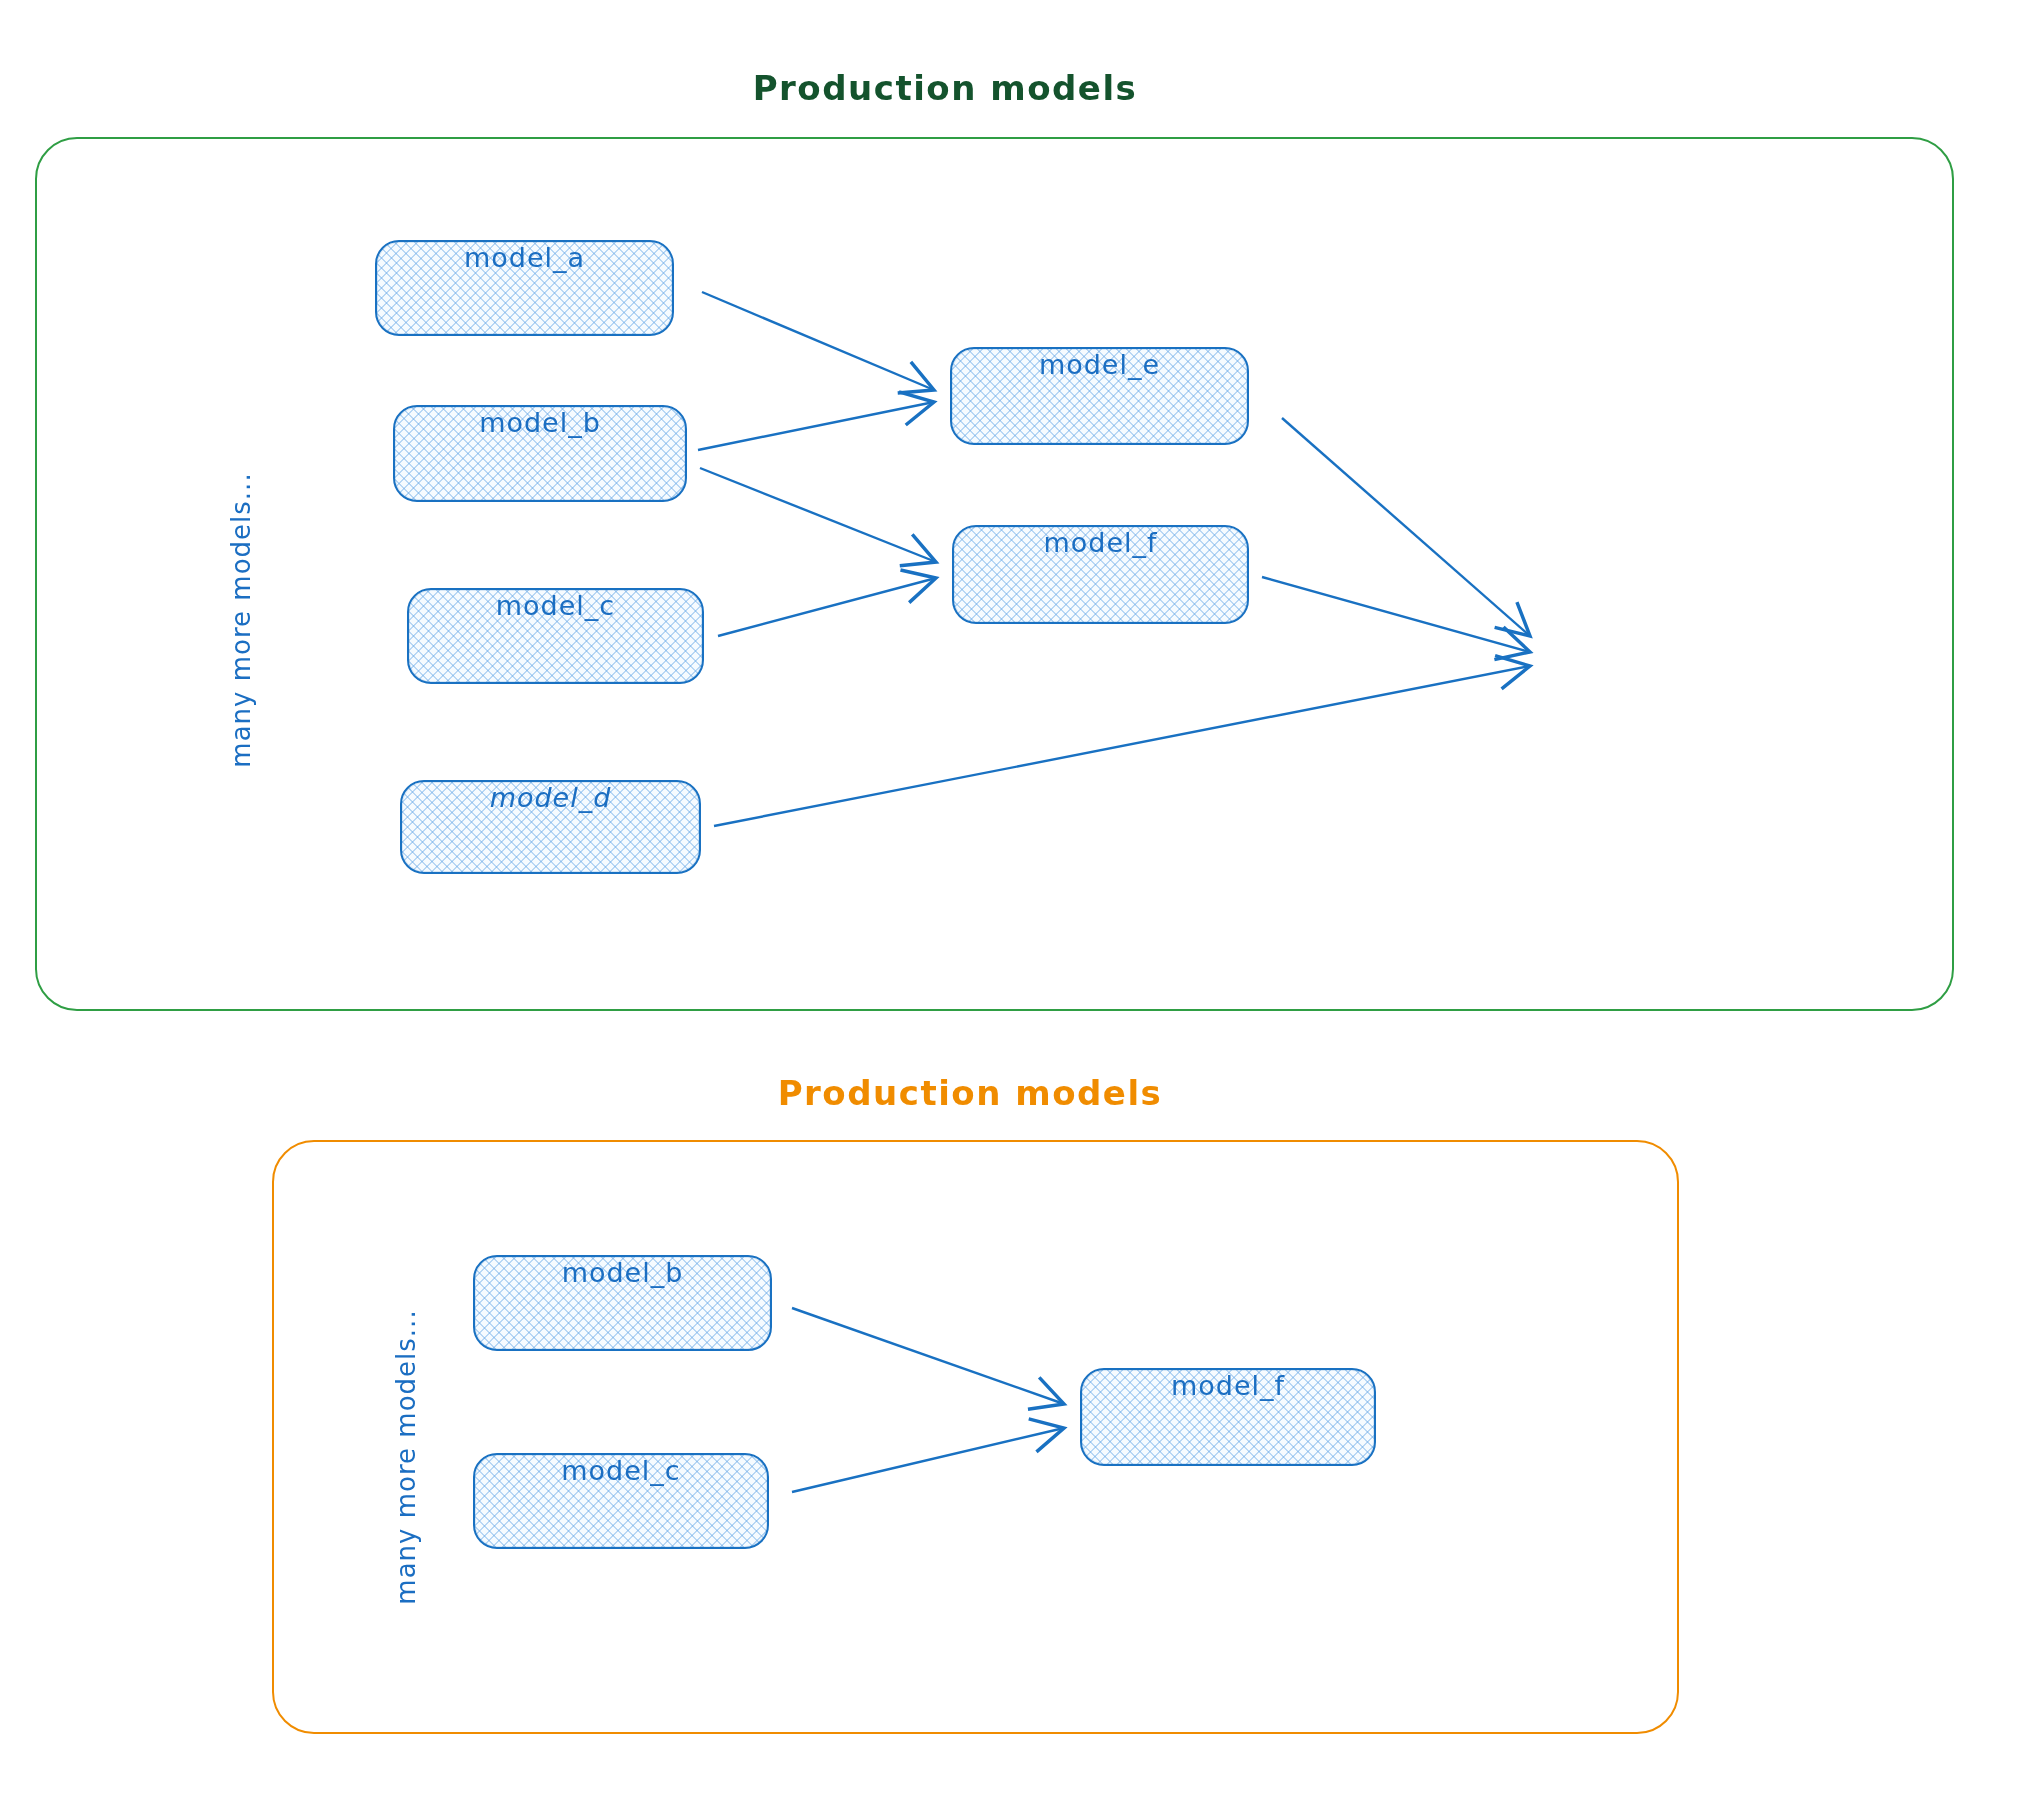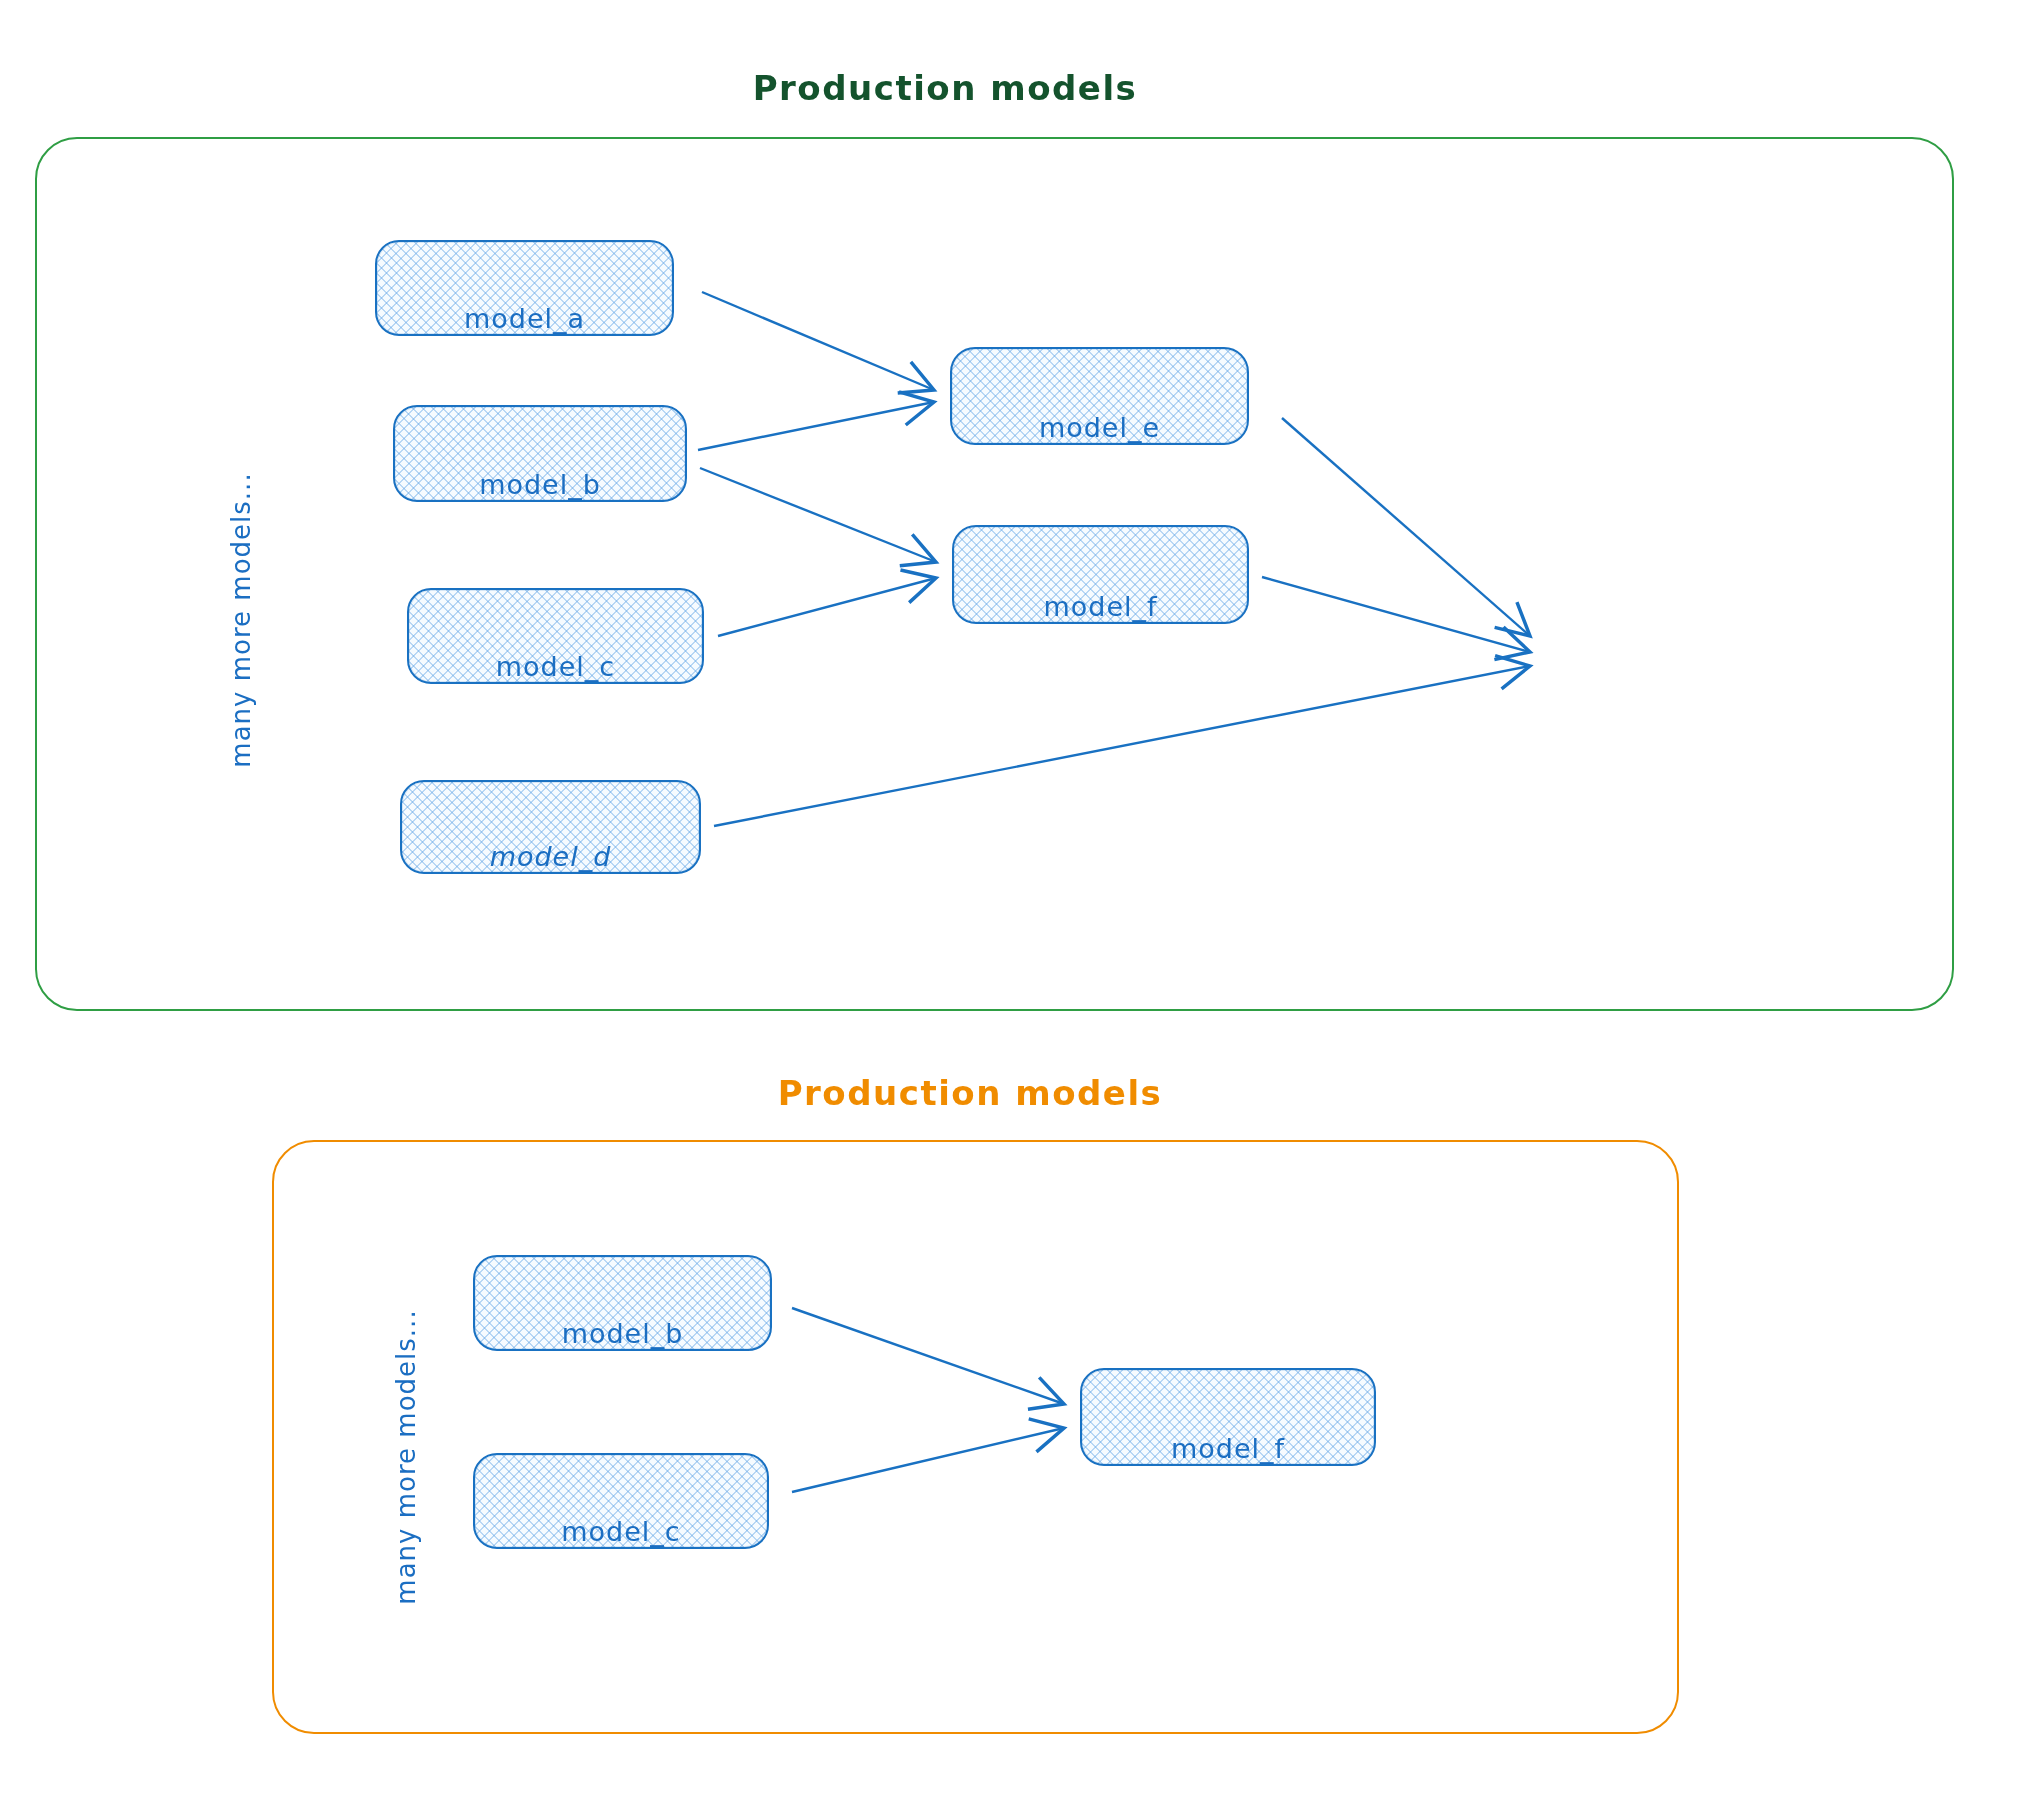--- a/index.html
+++ b/index.html
@@ -25,21 +25,21 @@
   }
   .container-dev {
     left: 272px; top: 1140px; width: 1403px; height: 590px;
     border: 2.5px solid #f08c00;
   }
 
   .node {
     position: absolute;
     border: 2.4px solid #1971c2;
     border-radius: 24px;
-    display: flex; align-items: flex-end; justify-content: center;
+    display: flex; align-items: flex-start; justify-content: center;
     color: #1b6ec2; font-size: 27px; letter-spacing: 1px; font-weight: 500;
     background-color: #f6fbff;
     background-image:
       repeating-linear-gradient(45deg,  rgba(100,166,230,0.42) 0px, rgba(100,166,230,0.42) 1.4px, transparent 1.4px, transparent 7px),
       repeating-linear-gradient(135deg, rgba(100,166,230,0.42) 0px, rgba(100,166,230,0.42) 1.4px, transparent 1.4px, transparent 7px);
     box-shadow: inset 0 0 0 1px rgba(25,113,194,0.15);
   }
 
   .side-label {
     position: absolute; width: 300px; height: 34px;
@@ -90,21 +90,21 @@
   </div>
   <div class="node" style="left:393px; top:405px; width:290px; height:93px;">
     <span>model_b</span>
   </div>
   <div class="node" style="left:407px; top:588px; width:293px; height:92px;">
     <span>model_c</span>
   </div>
   <div class="node" style="left:400px; top:780px; width:297px; height:90px;font-style:italic;">
     <span>model_d</span>
   </div>
-  <div class="node" style="left:950px; top:347px; width:295px; height:94px;border-radius:25px;">
+  <div class="node" style="left:950px; top:347px; width:295px; height:94px;">
     <span>model_e</span>
   </div>
   <div class="node" style="left:952px; top:525px; width:293px; height:95px;">
     <span>model_f</span>
   </div>
 
   <div class="side-label" style="left:258px; top:1440px;">many more models...</div>
 
   <div class="node" style="left:473px; top:1255px; width:295px; height:92px;">
     <span>model_b</span>

